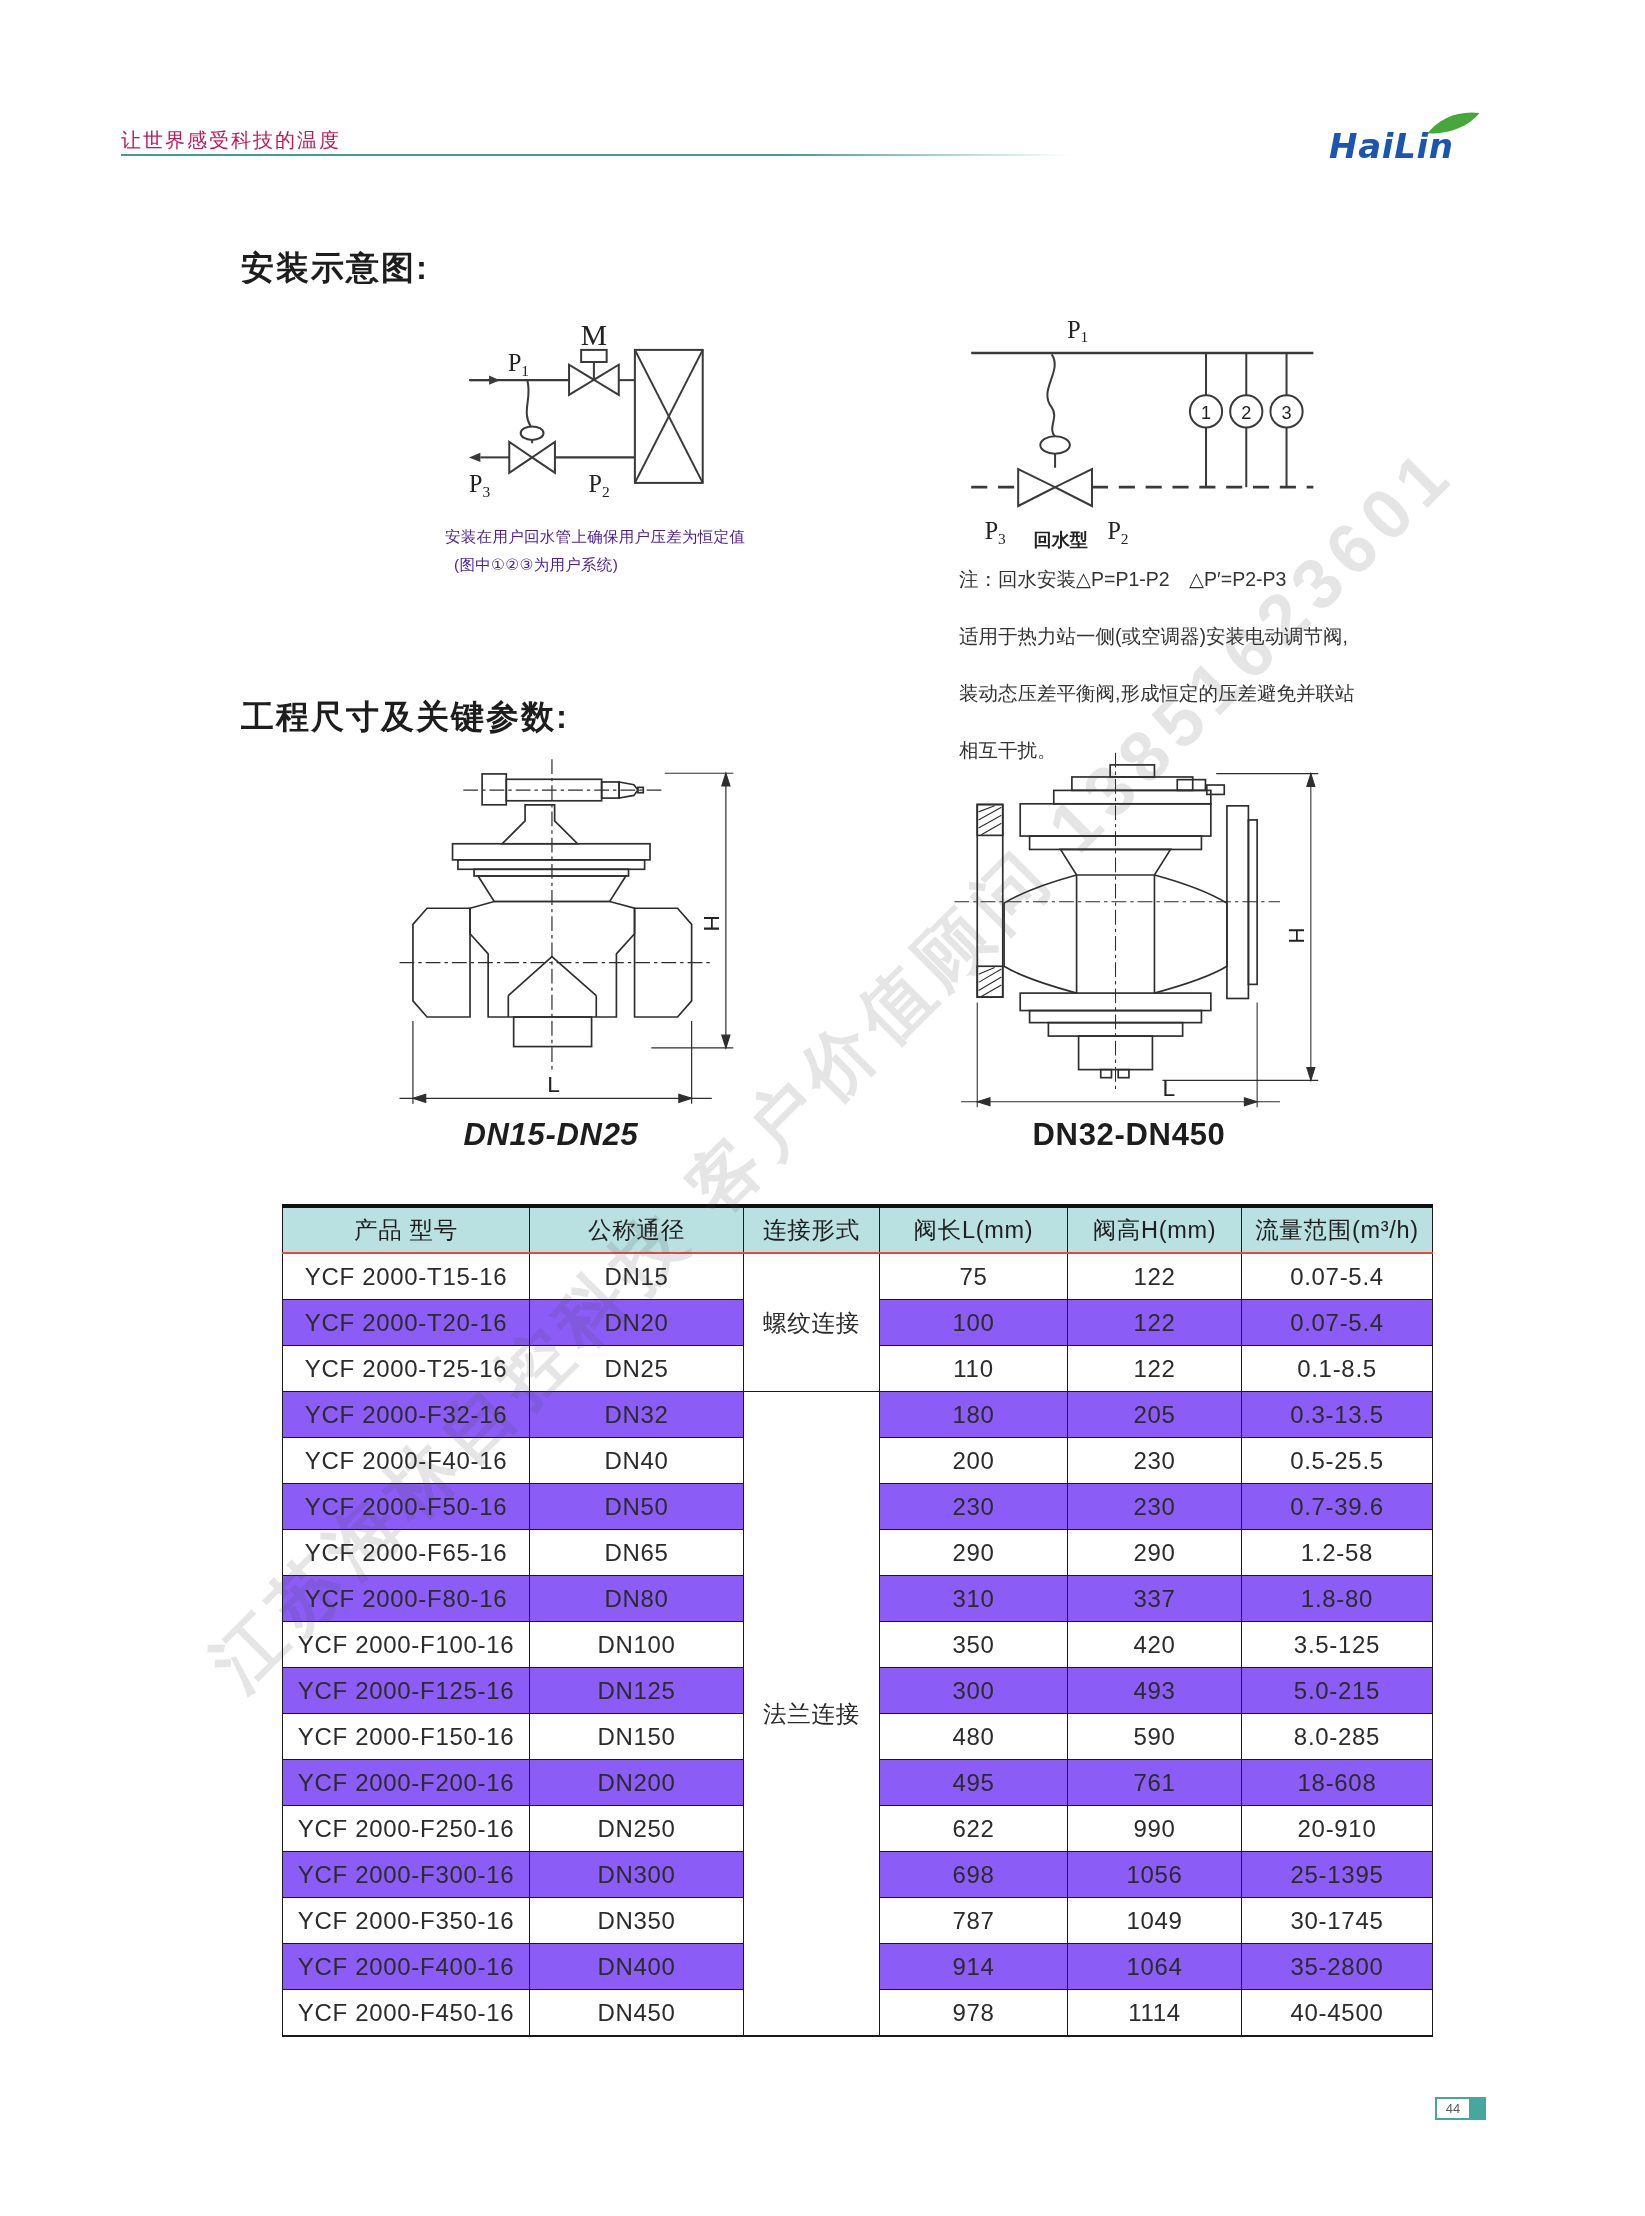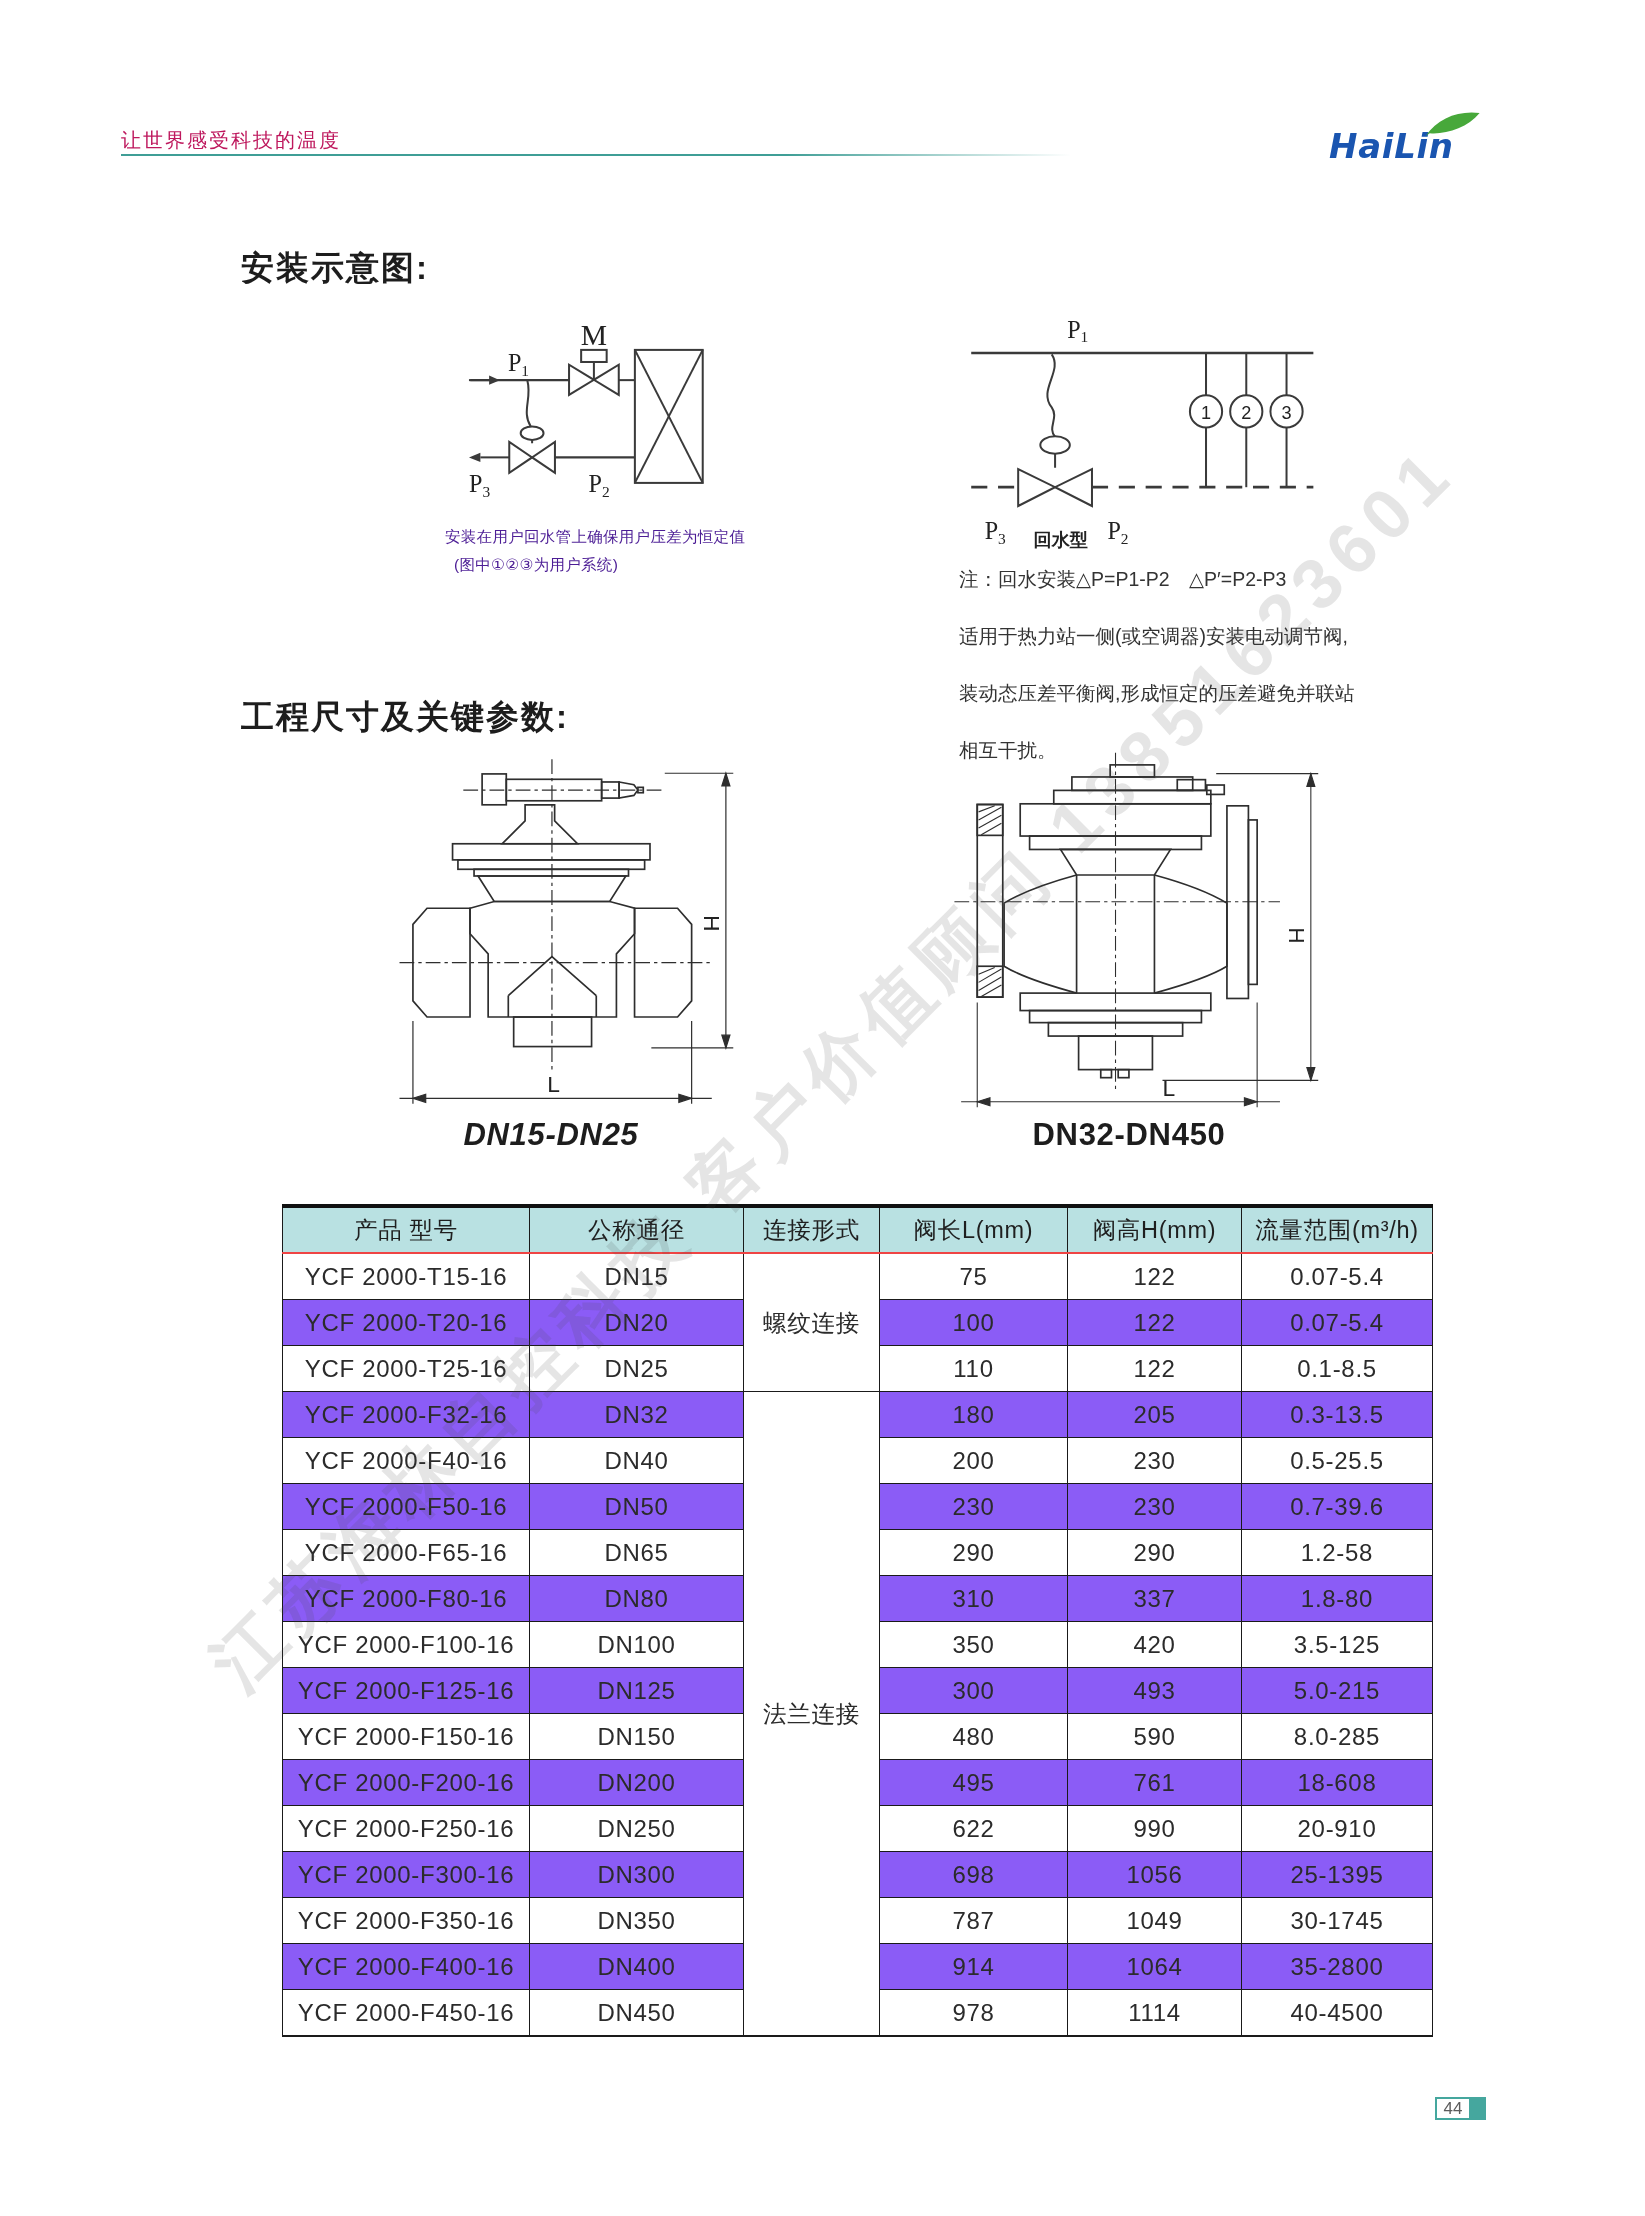--- a/index.html
+++ b/index.html
@@ -44,21 +44,21 @@
   table.spec tr.alt td{background:#8b5cf6;}
   table.spec td.c-conn{background:#ffffff !important;font-size:23.5px;}
   .watermark{left:-181px;top:1021px;width:2029px;text-align:center;transform:rotate(-45deg);
              font-size:71px;letter-spacing:9.4px;color:rgba(70,70,70,0.14);white-space:nowrap;
              z-index:9;pointer-events:none;font-weight:bold;}
 
   
   .pagebadge{left:1435px;top:2097px;width:51px;height:23px;box-sizing:border-box;
              border:2px solid #45a79e;display:flex;align-items:stretch;background:#fff;}
   .pagebadge .num{flex:1;display:flex;align-items:center;justify-content:center;
-                  font-size:17px;color:#5c5c5c;}
+                  font-size:13px;color:#5c5c5c;}
   .pagebadge .block{width:15px;background:#45a79e;}
 
   svg text{font-family:"Liberation Serif","DejaVu Serif",serif;fill:#222;}
   svg .sans{font-family:"Liberation Sans","DejaVu Sans",sans-serif;}
 </style>
 </head>
 <body>
 
 <div class="abs slogan">让世界感受科技的温度</div>
 <div class="abs divider"></div>

